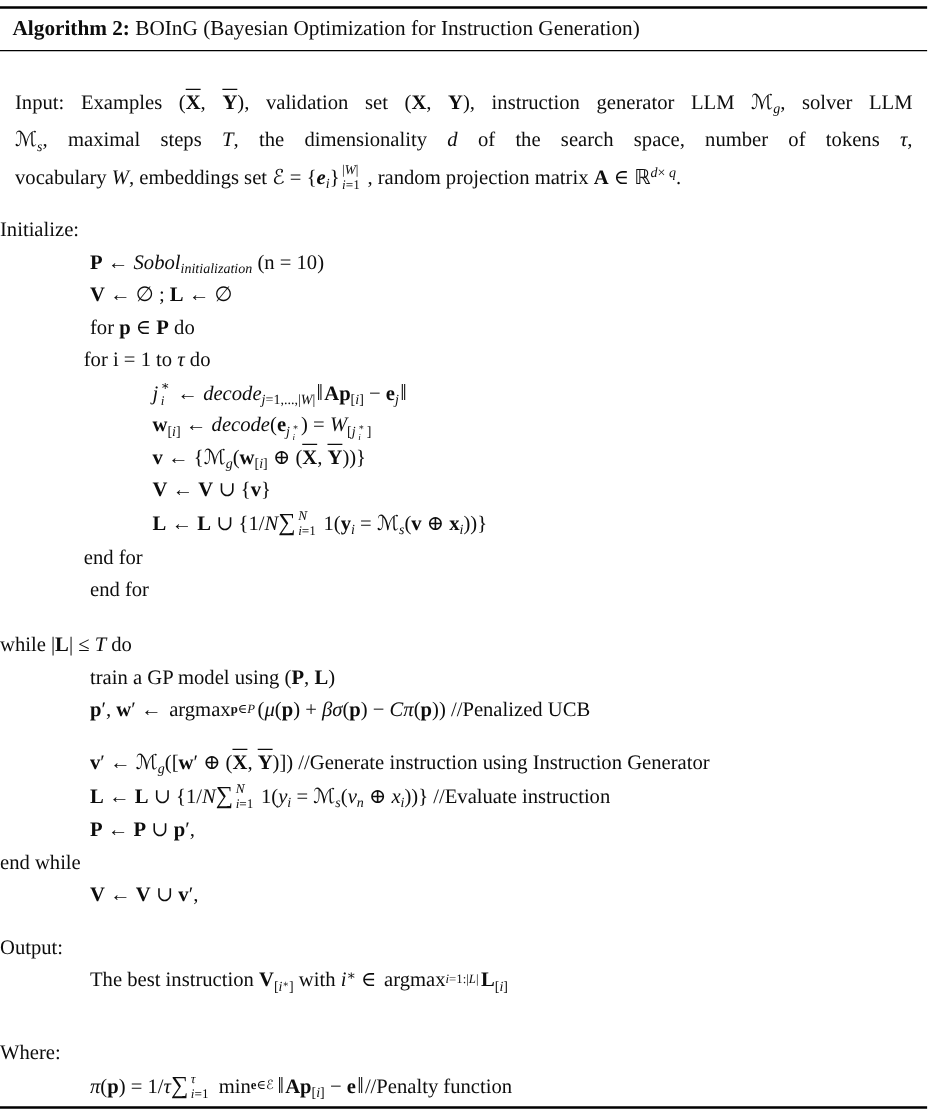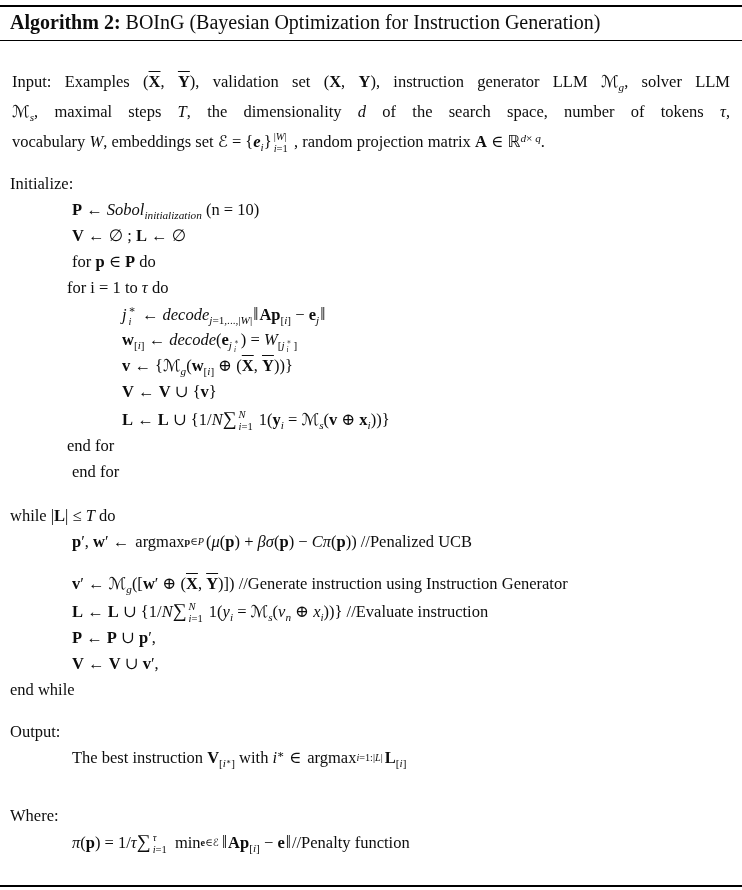--- a/index.html
+++ b/index.html
@@ -4,32 +4,32 @@
 <style>
   html,body{margin:0;padding:0;background:#ffffff;}
   .page{
     position:relative;width:742px;height:890px;background:#ffffff;color:#0d0d0d;
     font-family:"Liberation Serif","DejaVu Serif",serif;overflow:hidden;
   }
   .rule{border:0;border-top:2.4px solid #000;margin:0;}
   .rule-top{margin-top:5px;}
   .rule-thin{border-top:1.6px solid #000;}
   .rule-bottom{position:absolute;left:0;right:0;bottom:3px;border-top:2.4px solid #000;}
-  .algo-title{font-size:20px;padding:5px 12px 7px 10px;line-height:21px;}
+  .algo-title{font-size:17px;padding:5px 12px 7px 10px;line-height:21px;}
   .algo-label{font-weight:bold;}
   .para{margin:26px 12px 0 12px;font-size:16.5px;line-height:30px;}
   .para-line{white-space:nowrap;}
   .jline{text-align:justify;text-align-last:justify;white-space:normal;}
   .code{margin-top:14px;font-size:16.5px;}
   .cl{height:26px;line-height:26px;white-space:nowrap;}
   .cl.med{height:28px;line-height:28px;}
   .cl.tall{height:42px;line-height:26px;}
   .cl.gap{margin-top:18px;}
   .cl.gap2{margin-top:16px;}
-  .ind0{padding-left:10px;}
+  .ind0{padding-left:0;}
   .ind1{padding-left:72px;}
   .ind2{padding-left:67px;}
   .ind3{padding-left:122px;}
   .b{font-weight:bold;}
   .i{font-style:italic;}
   .ol{text-decoration:overline;}
   .scr{font-family:"DejaVu Sans","DejaVu Serif",serif;font-style:normal;}
   .sub{font-size:68%;vertical-align:-0.32em;line-height:0;}
   .sup{font-size:68%;vertical-align:0.45em;line-height:0;}
   .big{font-size:118%;}
@@ -79,32 +79,33 @@
           </span>]</span></div>
       <div class="cl ind3"><span class="b">v</span> ← {<span class="scr">ℳ</span><span class="sub i">g</span>(<span class="b">w</span><span class="sub">[<span class="i">i</span>]</span> ⊕ (<span class="b ol">X</span>, <span class="b ol">Y</span>))}</div>
       <div class="cl ind3"><span class="b">V</span> ← <span class="b">V</span> ∪ {<span class="b">v</span>}</div>
       <div class="cl ind3 med"><span class="b">L</span> ← <span class="b">L</span> ∪ {1/<span class="i">N</span><span class="big">∑</span><span class="stk">
           <span class="stk-row"><span class="i">N</span></span>
           <span class="stk-row"><span class="i">i</span>=1</span>
         </span> 1(<span class="b">y</span><span class="sub i">i</span> = <span class="scr">ℳ</span><span class="sub i">s</span>(<span class="b">v</span> ⊕ <span class="b">x</span><span class="sub i">i</span>))}</div>
       <div class="cl ind2">end for</div>
       <div class="cl ind1">end for</div>
       <div class="cl ind0 gap">while |<span class="b">L</span>| ≤ <span class="i">T</span> do</div>
+      <div class="cl ind1">train a GP model using (<span class="b">P</span>, <span class="b">L</span>)</div>
       <div class="cl ind1 tall"><span class="b">p</span>′, <span class="b">w</span>′ ← <span class="und">
           <span class="und-base">argmax</span>
           <span class="und-under"><span class="b">p</span>∈<span class="i">P</span></span>
         </span>(<span class="i">μ</span>(<span class="b">p</span>) + <span class="i">βσ</span>(<span class="b">p</span>) − <span class="i">Cπ</span>(<span class="b">p</span>)) //Penalized UCB</div>
       <div class="cl ind1"><span class="b">v</span>′ ← <span class="scr">ℳ</span><span class="sub i">g</span>([<span class="b">w</span>′ ⊕ (<span class="b ol">X</span>, <span class="b ol">Y</span>)]) //Generate instruction using Instruction Generator</div>
       <div class="cl ind1 med"><span class="b">L</span> ← <span class="b">L</span> ∪ {1/<span class="i">N</span><span class="big">∑</span><span class="stk">
           <span class="stk-row"><span class="i">N</span></span>
           <span class="stk-row"><span class="i">i</span>=1</span>
         </span> 1(<span class="i">y</span><span class="sub i">i</span> = <span class="scr">ℳ</span><span class="sub i">s</span>(<span class="i">v</span><span class="sub i">n</span> ⊕ <span class="i">x</span><span class="sub i">i</span>))} //Evaluate instruction</div>
       <div class="cl ind1"><span class="b">P</span> ← <span class="b">P</span> ∪ <span class="b">p</span>′,</div>
+      <div class="cl ind0">end while</div>
       <div class="cl ind1"><span class="b">V</span> ← <span class="b">V</span> ∪ <span class="b">v</span>′,</div>
-      <div class="cl ind0">end while</div>
       <div class="cl ind0 gap2">Output:</div>
       <div class="cl ind1 tall">The best instruction <span class="b">V</span><span class="sub">[<span class="i">i</span><span class="sup">∗</span>]</span> with <span class="i">i</span><span class="sup">∗</span> ∈ <span class="und">
           <span class="und-base">argmax</span>
           <span class="und-under"><span class="i">i</span>=1:|<span class="i">L</span>|</span>
         </span><span class="b">L</span><span class="sub">[<span class="i">i</span>]</span></div>
       <div class="cl ind0 gap2">Where:</div>
       <div class="cl ind1 tall"><span class="i">π</span>(<span class="b">p</span>) = 1/<span class="i">τ</span><span class="big">∑</span><span class="stk">
           <span class="stk-row"><span class="i">τ</span></span>
           <span class="stk-row"><span class="i">i</span>=1</span>
         </span> <span class="und">

